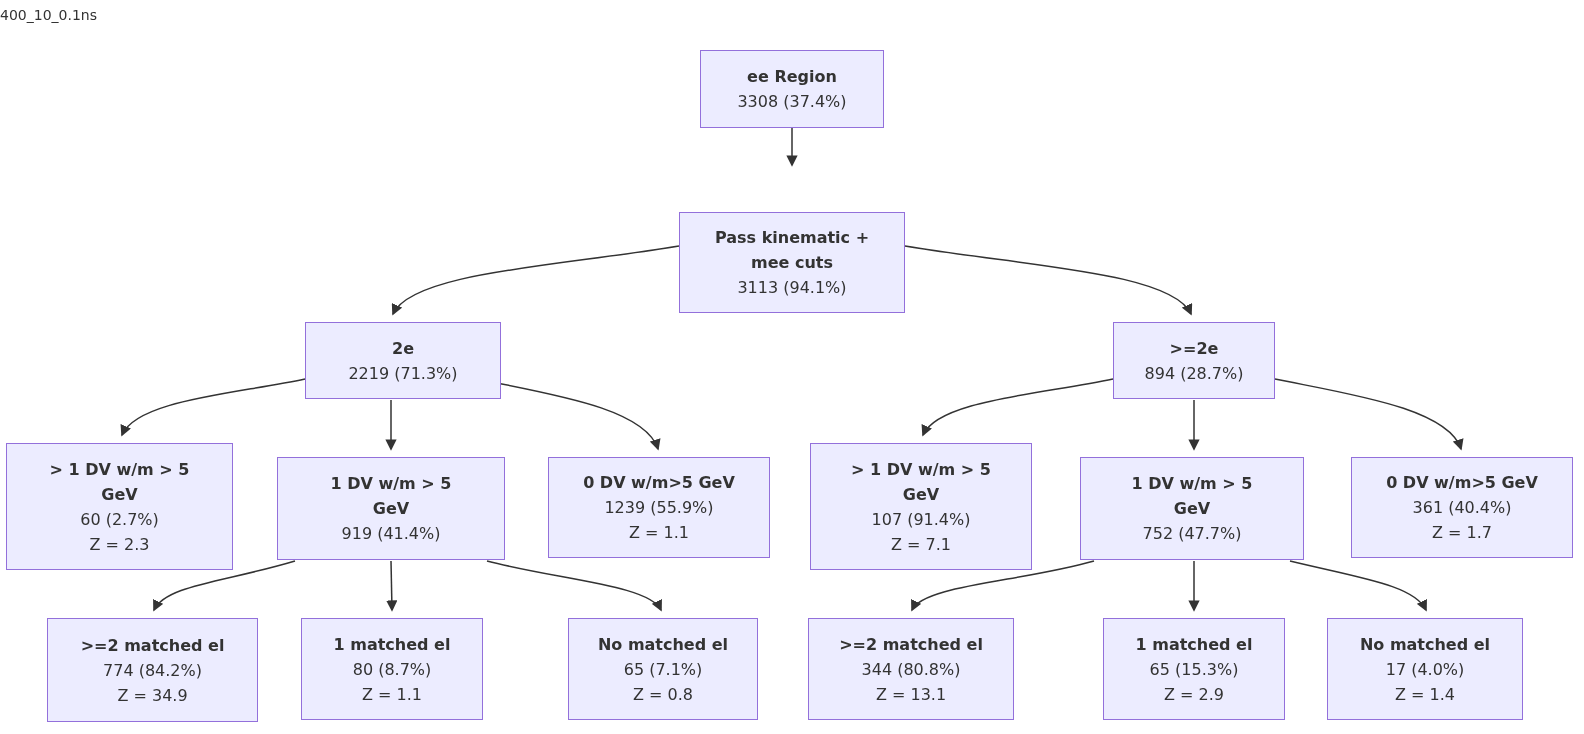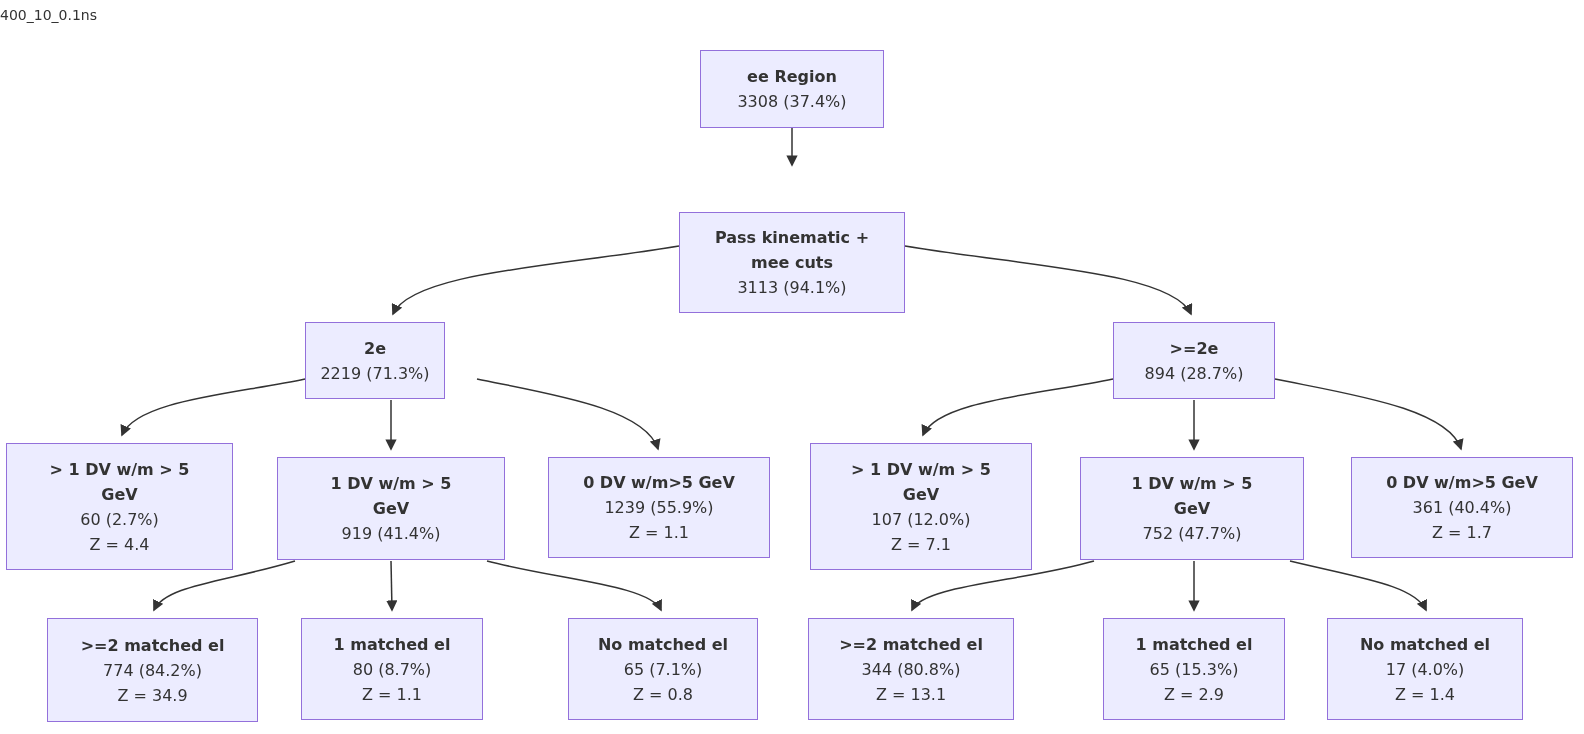--- a/index.html
+++ b/index.html
@@ -80,56 +80,56 @@
 
   </div>
 
   <div class="node" style="left:679px; top:172px; width:226px; height:101px;margin-top:40px;">
     <div class="label">Pass kinematic +
 mee cuts</div>
     <div class="count">3113 (94.1%)</div>
 
   </div>
 
-  <div class="node" style="left:305px; top:322px; width:140px; height:77px;">
+  <div class="node" style="left:305px; top:322px; width:196px; height:77px;">
     <div class="label">2e</div>
     <div class="count">2219 (71.3%)</div>
 
   </div>
 
   <div class="node" style="left:1113px; top:322px; width:162px; height:77px;align-items:center;">
     <div class="label">&gt;=2e</div>
     <div class="count">894 (28.7%)</div>
 
   </div>
 
   <div class="node" style="left:6px; top:443px; width:227px; height:127px;">
     <div class="label">&gt; 1 DV w/m &gt; 5
 GeV</div>
     <div class="count">60 (2.7%)</div>
-    <div class="z">Z = 4.4</div>
+    <div class="z">Z = 2.3</div>
   </div>
 
   <div class="node" style="left:277px; top:457px; width:228px; height:103px;">
     <div class="label">1 DV w/m &gt; 5
 GeV</div>
     <div class="count">919 (41.4%)</div>
 
   </div>
 
   <div class="node" style="left:548px; top:457px; width:222px; height:101px;">
     <div class="label">0 DV w/m&gt;5 GeV</div>
     <div class="count">1239 (55.9%)</div>
     <div class="z">Z = 1.1</div>
   </div>
 
   <div class="node" style="left:810px; top:443px; width:222px; height:127px;">
     <div class="label">&gt; 1 DV w/m &gt; 5
 GeV</div>
-    <div class="count">107 (12.0%)</div>
+    <div class="count">107 (91.4%)</div>
     <div class="z">Z = 7.1</div>
   </div>
 
   <div class="node" style="left:1080px; top:457px; width:224px; height:103px;">
     <div class="label">1 DV w/m &gt; 5
 GeV</div>
     <div class="count">752 (47.7%)</div>
 
   </div>
 

